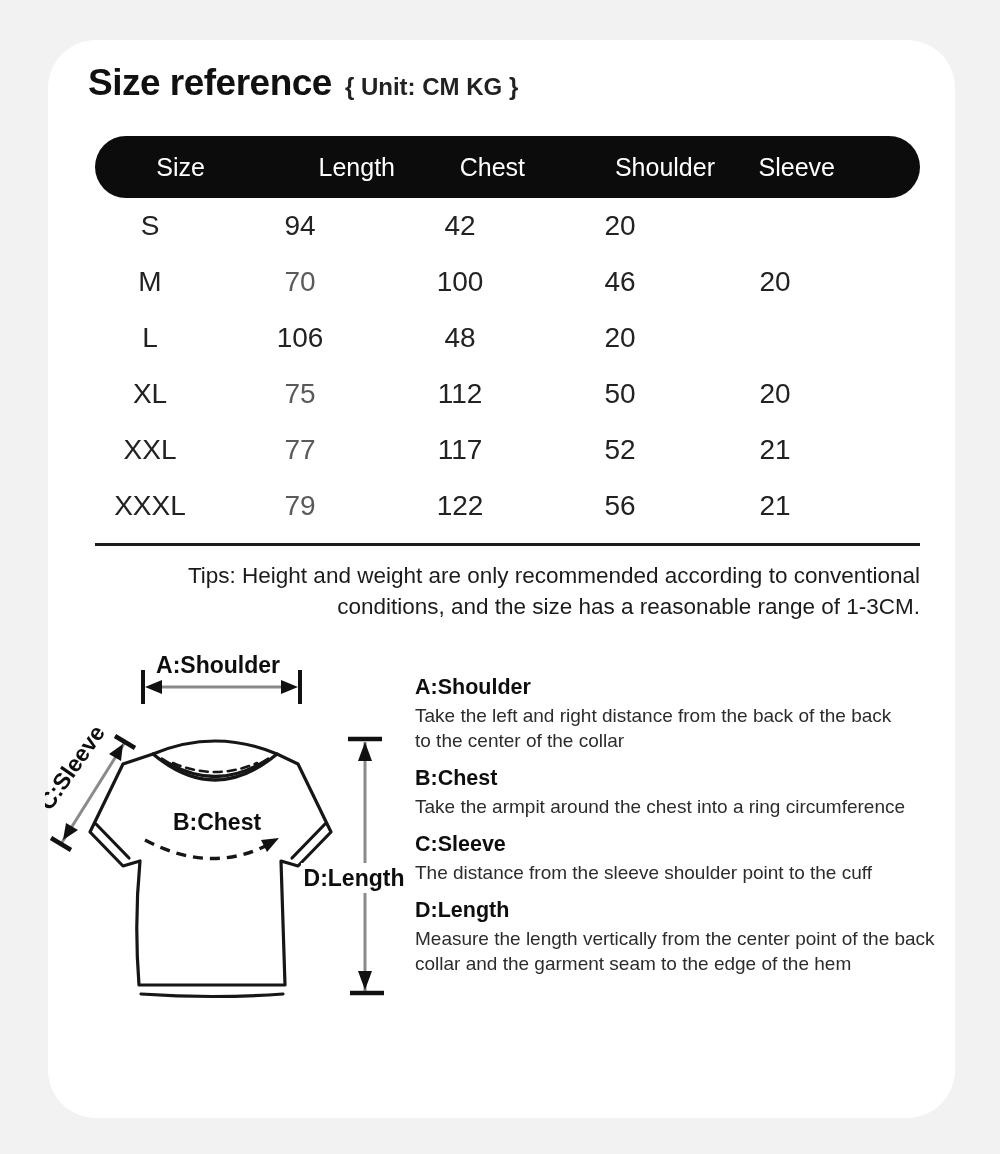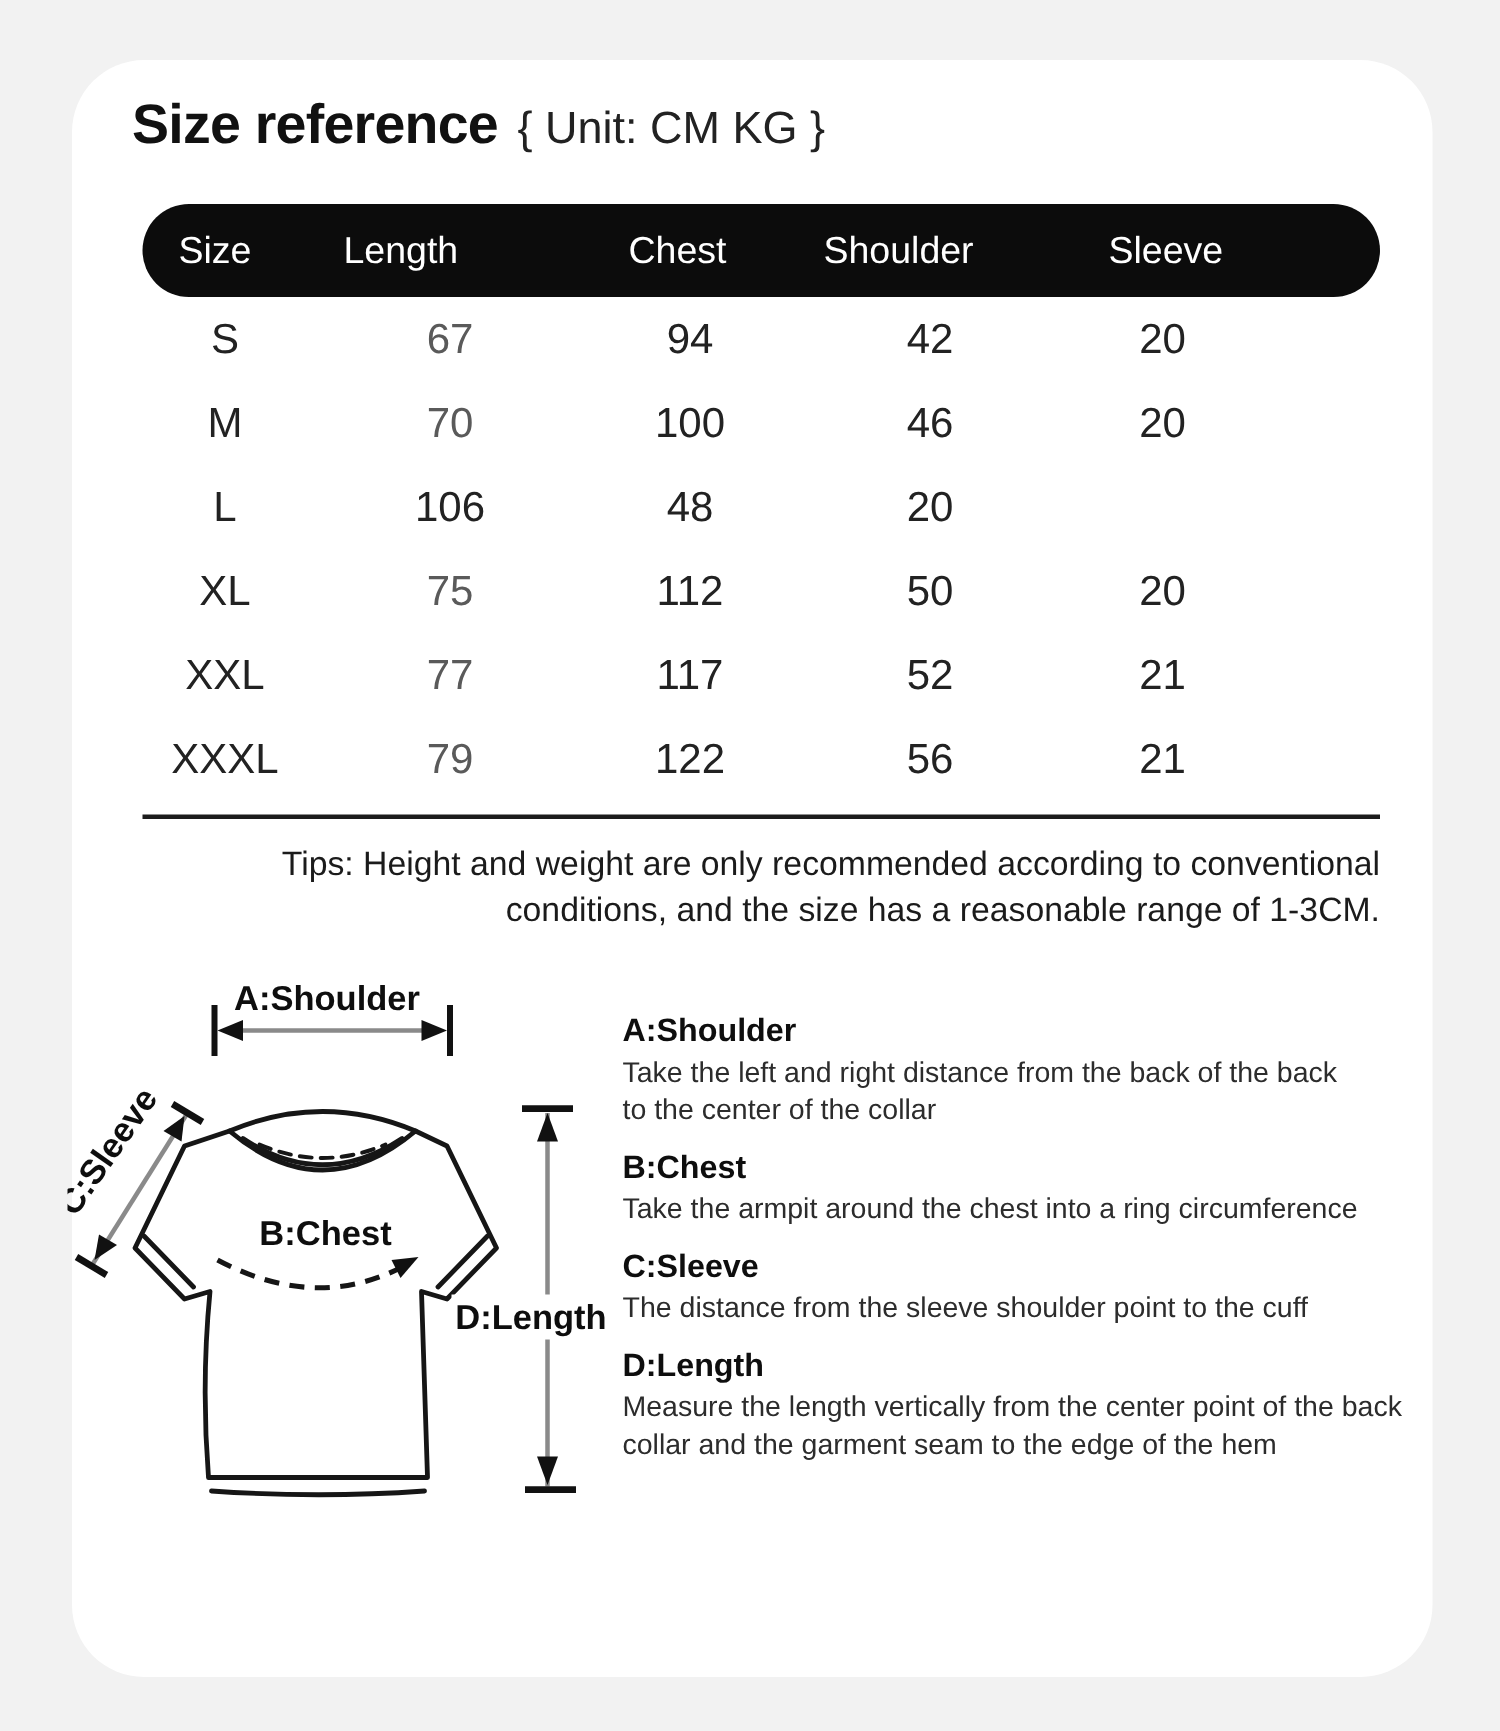--- a/index.html
+++ b/index.html
@@ -15,29 +15,29 @@
     position:absolute; left:48px; top:40px;
     width:907px; height:1078px;
     background:#ffffff; border-radius:48px;
   }
   
   .title-row {
     position:absolute; left:40px; top:22px;
     display:flex; align-items:baseline; white-space:nowrap;text-align:center;
   }
   .title-main { font-size:37px; font-weight:800; letter-spacing:-0.5px; color:#111; }
-  .title-unit { font-size:30px; font-weight:400; color:#222; margin-left:13px; }
+  .title-unit { font-size:24px; font-weight:700; color:#222; margin-left:13px; }
   
   .size-table { position:absolute; left:47px; top:96px; width:825px; }
   .thead {
     height:62px; background:#0c0c0c; border-radius:31px;
     display:grid; grid-template-columns:110px 190px 130px 190px 120px;
     align-items:center; color:#ffffff; font-size:25px;
   }
-  .thead > div { text-align:left;margin-left:24px; }
+  .thead > div { text-align:right; }
   .trow {
     height:56px;
     display:grid; grid-template-columns:110px 190px 130px 190px 120px;
     align-items:center; font-size:28px; color:#222;
   }
   .trow > div { text-align:center; }
   .trow .val-length { color:#5a5a5a; }
   .table-bottom-line { margin-top:9px; height:3px; background:#1c1c1c; }
   
   .tips {
@@ -66,21 +66,20 @@
     <div class="thead">
       <div>Size</div>
       <div>Length</div>
       <div>Chest</div>
       <div>Shoulder</div>
       <div>Sleeve</div>
     </div>
 
     <div class="trow">
       <div>S</div>
-      <div class="val-length">67</div>
       <div>94</div>
       <div>42</div>
       <div>20</div>
     </div>
     <div class="trow">
       <div>M</div>
       <div class="val-length">70</div>
       <div>100</div>
       <div>46</div>
       <div>20</div>

